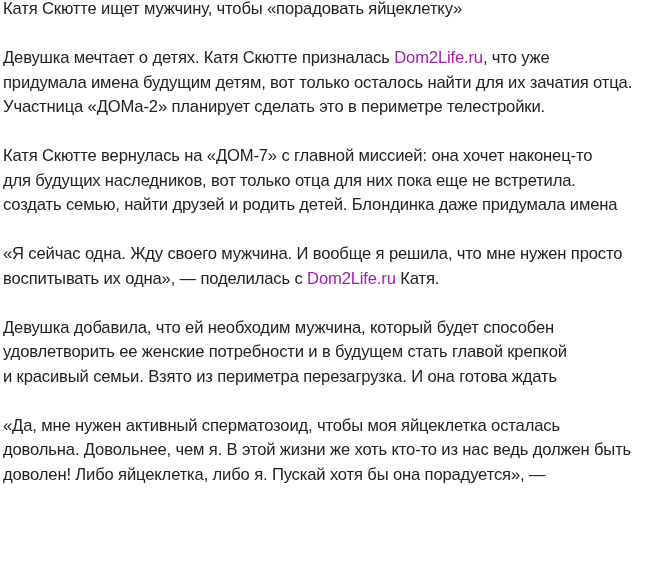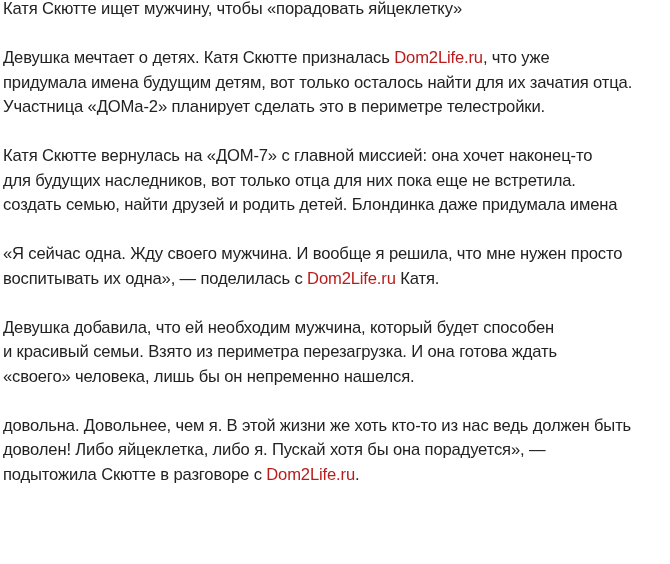--- a/index.html
+++ b/index.html
@@ -26,21 +26,21 @@
   }
   .article p {
     margin: 0 0 24.5px 0;
     white-space: nowrap;
   }
   .article .line {
     display: block;
     height: 24.5px;
   }
   .link {
-    color: #b91c1c;
+    color: #a21caf;
     text-decoration: none;
   }
 </style>
 </head>
 <body>
 
 <div class="article">
   <p>
     <span class="line">Катя Скютте ищет мужчину, чтобы «порадовать яйцеклетку»</span>
   </p>
@@ -57,22 +57,22 @@
     <span class="line">создать семью, найти друзей и родить детей. Блондинка даже придумала имена</span>
   </p>
 
   <p>
     <span class="line">«Я сейчас одна. Жду своего мужчина. И вообще я решила, что мне нужен просто</span>
     <span class="line"><span>воспитывать их одна», — поделилась с </span><a class="link">Dom2Life.ru</a><span> Катя.</span></span>
   </p>
 
   <p>
     <span class="line">Девушка добавила, что ей необходим мужчина, который будет способен</span>
+    <span class="line">удовлетворить ее женские потребности и в будущем стать главой крепкой</span>
     <span class="line">и красивый семьи. Взято из периметра перезагрузка. И она готова ждать</span>
-    <span class="line">«своего» человека, лишь бы он непременно нашелся.</span>
   </p>
 
   <p>
+    <span class="line">«Да, мне нужен активный сперматозоид, чтобы моя яйцеклетка осталась</span>
     <span class="line">довольна. Довольнее, чем я. В этой жизни же хоть кто-то из нас ведь должен быть</span>
     <span class="line">доволен! Либо яйцеклетка, либо я. Пускай хотя бы она порадуется», —</span>
-    <span class="line"><span>подытожила Скютте в разговоре с </span><a class="link">Dom2Life.ru</a><span>.</span></span>
   </p>
 </div>
 
 </body></html>

